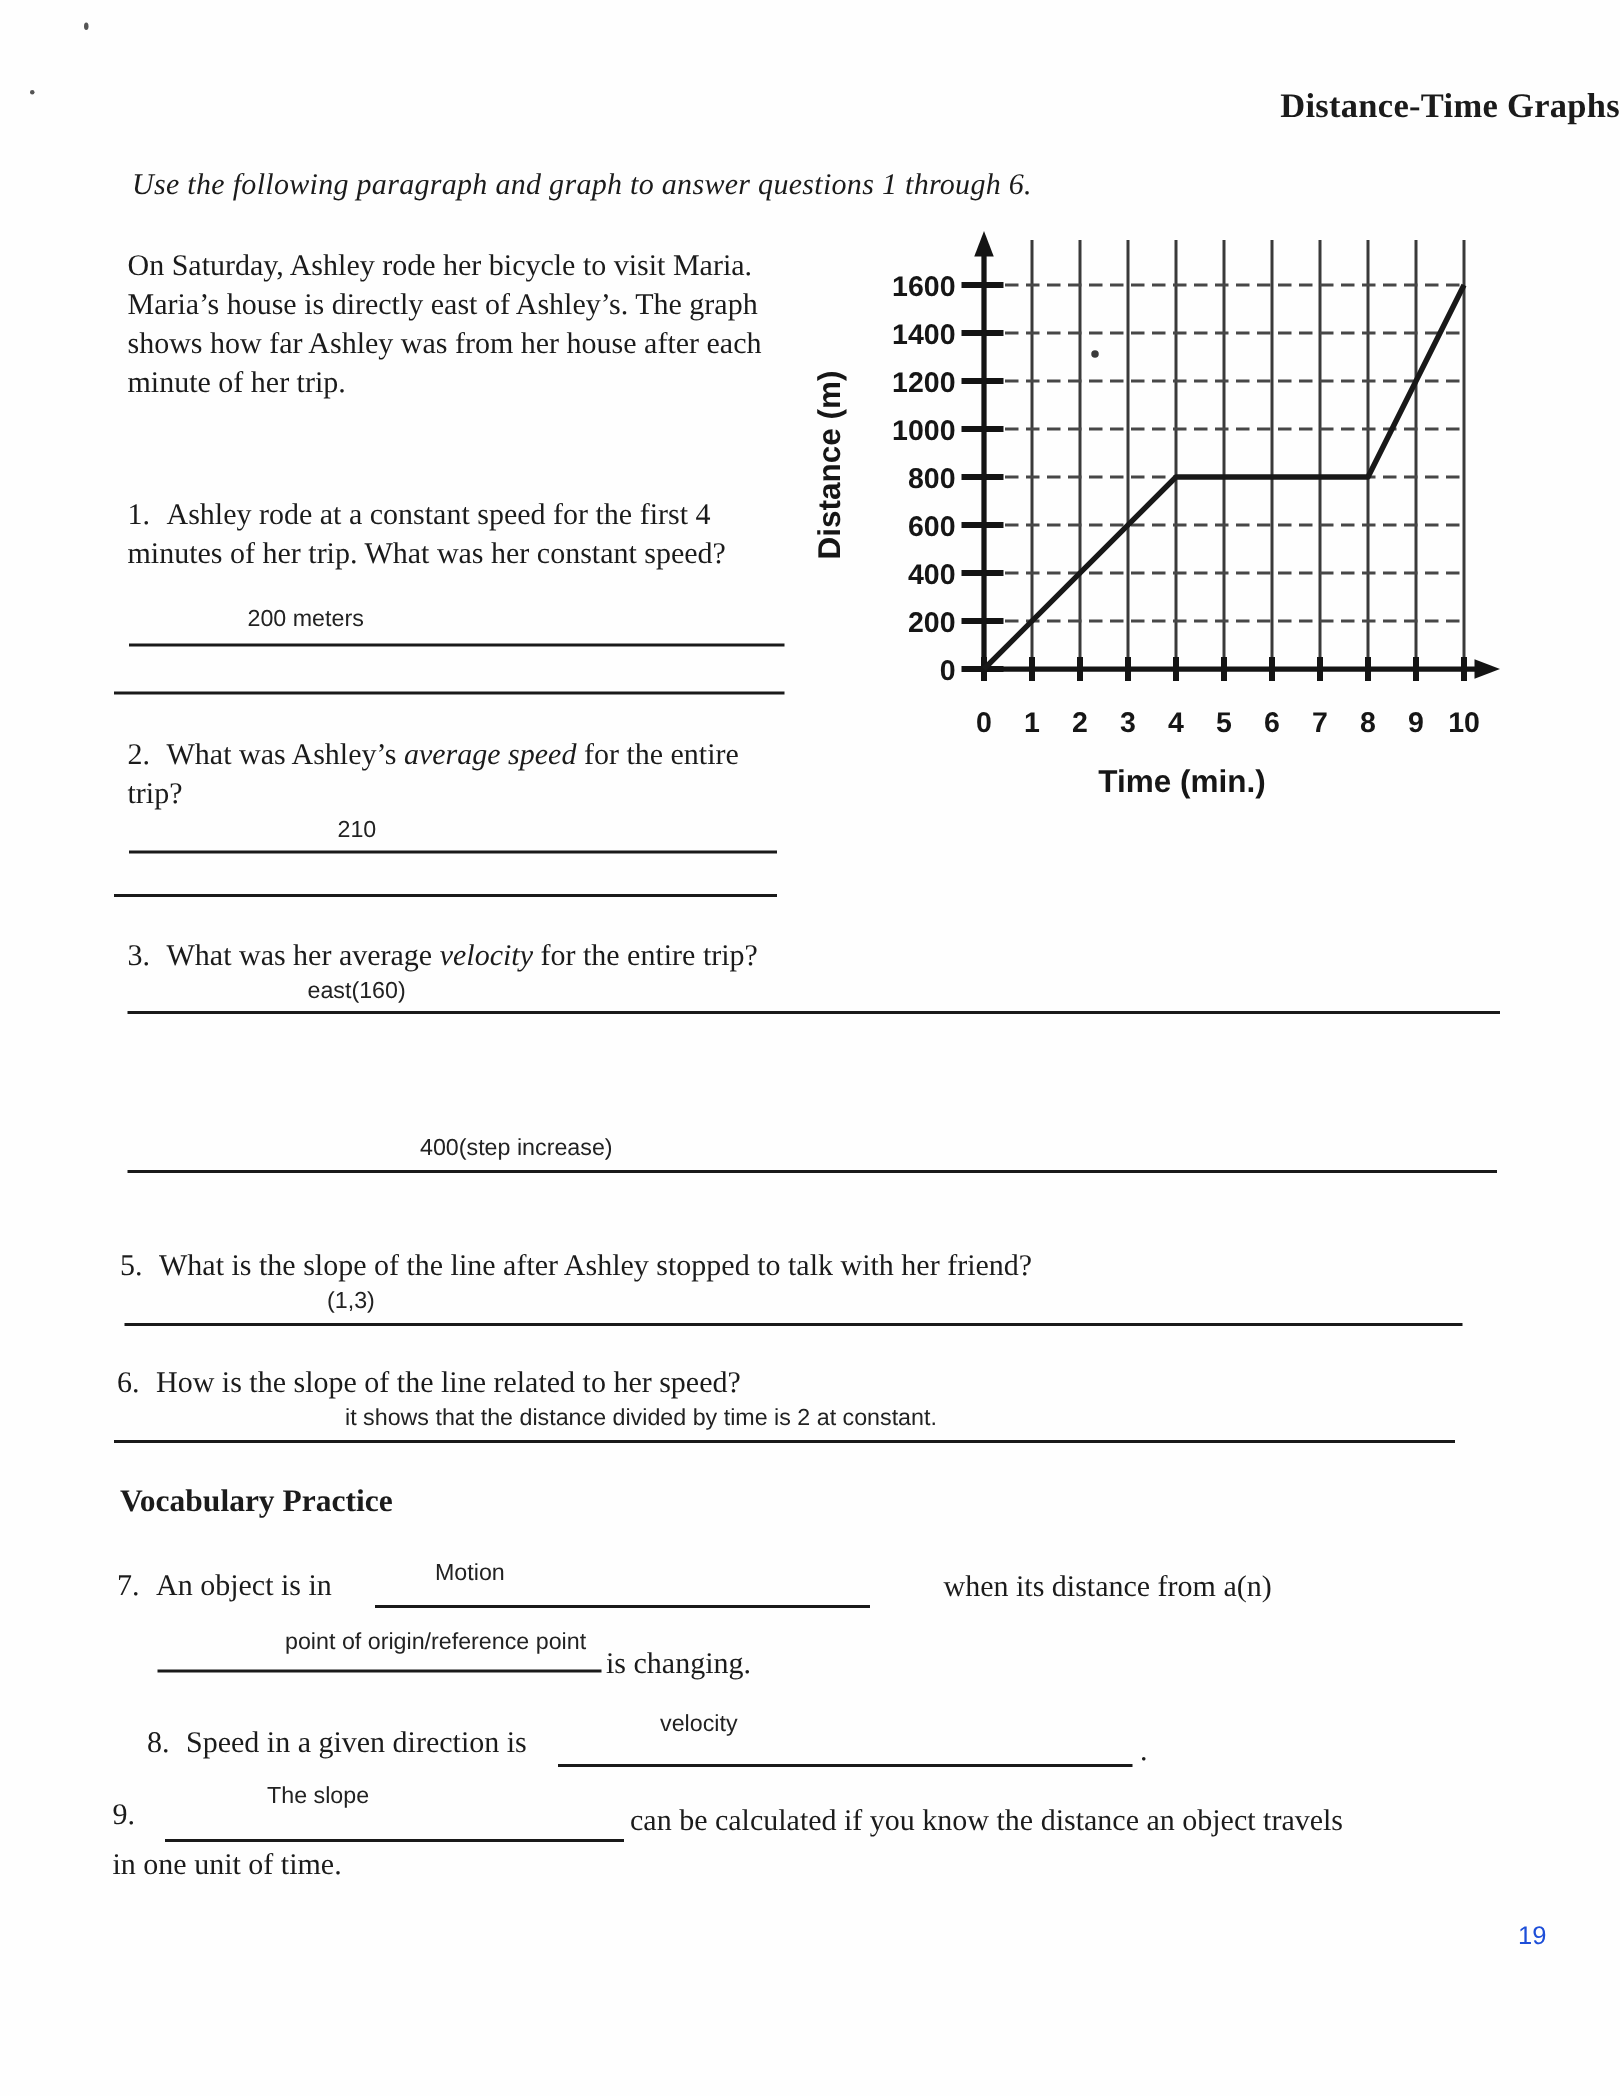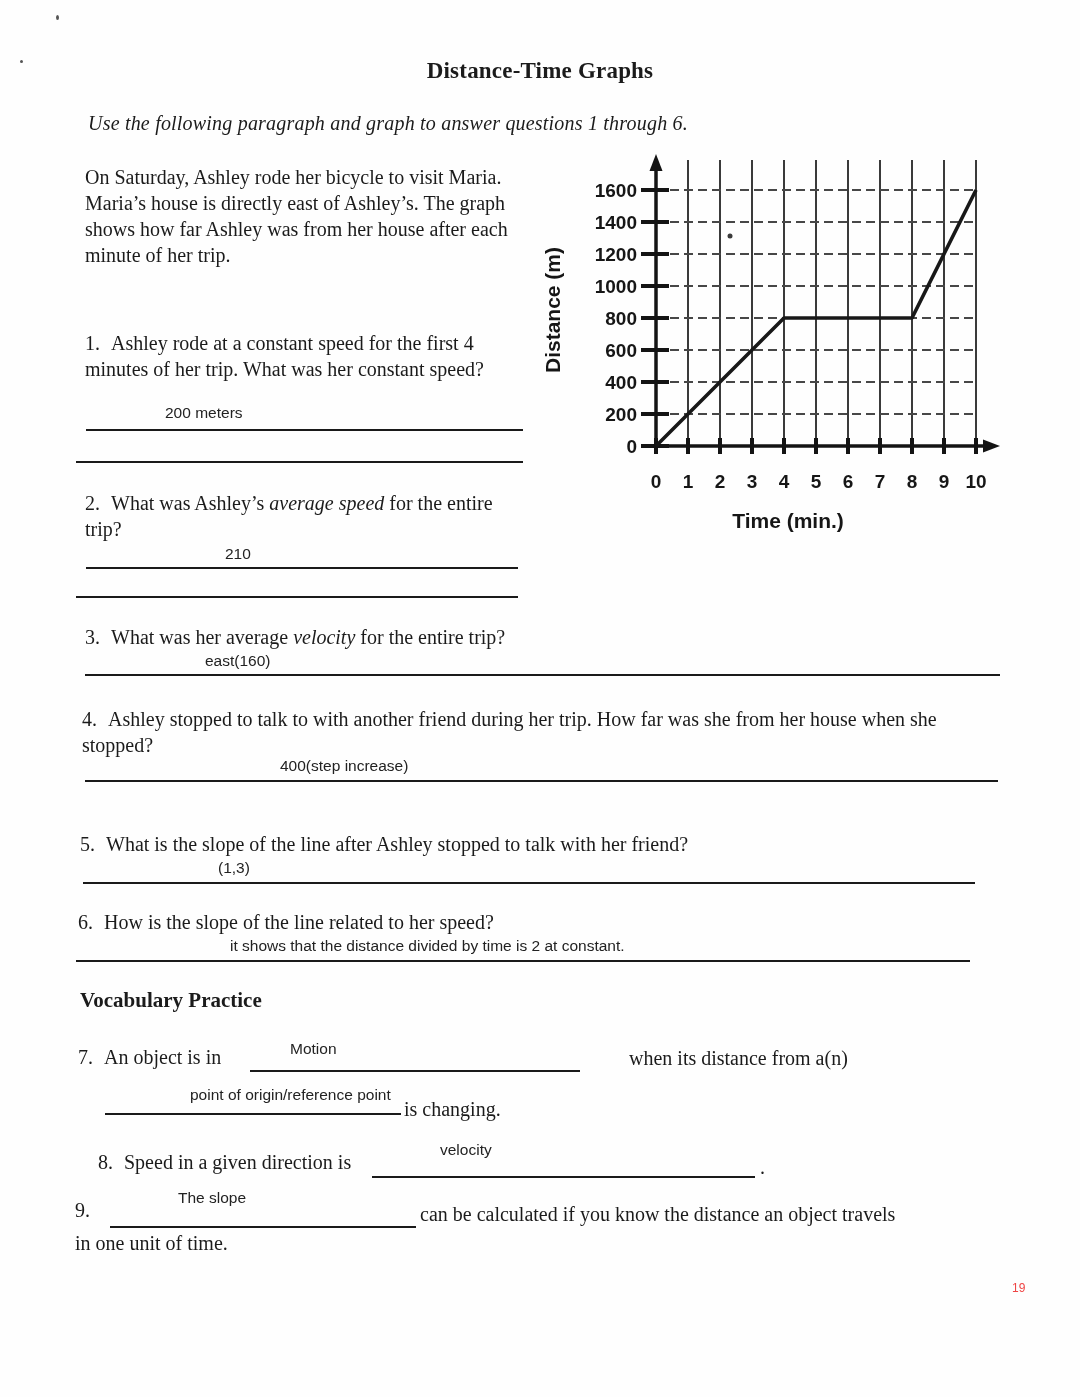--- a/index.html
+++ b/index.html
@@ -3,35 +3,35 @@
 <meta charset="utf-8">
 <style>
   html,body{margin:0;padding:0;background:#ffffff;}
   .page{
     position:relative;width:1080px;height:1397px;background:#fefefe;
     font-family:"Liberation Serif",serif;color:#1b1b1b;overflow:hidden;
   }
   .abs{position:absolute;}
   .title{
     font-weight:bold;font-size:23px;letter-spacing:.2px;
-    left:0;top:58px;width:1080px;text-align:center;
+    left:0;top:58px;width:1080px;text-align:right;
   }
   .instruction{
     font-style:italic;font-size:20px;left:88px;top:112px;width:760px;letter-spacing:.2px;
   }
   .para{font-size:20px;line-height:26px;left:85px;top:164px;width:452px;}
   .q{font-size:20px;line-height:26px;}
   .qnum{margin-right:11px;}
   .ans{
     font-family:"Liberation Sans",sans-serif;font-size:15.5px;color:#222;
     white-space:nowrap;
   }
   .line{border-top:2.5px solid #1a1a1a;height:0;}
   .vocab-head{font-weight:bold;font-size:21px;}
-  .pagenum{font-family:"Liberation Sans",sans-serif;font-size:12px;color:#ef4444;}
+  .pagenum{font-family:"Liberation Sans",sans-serif;font-size:17px;color:#1d4ed8;}
   .speck{position:absolute;background:#555;border-radius:50%;}
   .chart{position:absolute;left:540px;top:148px;}
   
   .grid-v{stroke:#3a3a3a;stroke-width:2;}
   .grid-h{stroke:#474747;stroke-width:2;stroke-dasharray:9 5;}
   .tick{stroke:#141414;stroke-width:4;}
   .axis{stroke:#141414;stroke-width:3.5;}
   .data-line{fill:none;stroke:#181818;stroke-width:3.6;stroke-linejoin:round;}
   .arrow{fill:#141414;}
   .lbl{font:bold 19px "Liberation Sans",sans-serif;fill:#161616;}
@@ -133,23 +133,20 @@
   <span class="abs ans" style="left:225px;top:545px;">210</span>
   <div class="abs line" style="left:86px;top:567px;width:432px;"></div>
   <div class="abs line" style="left:76px;top:596px;width:442px;"></div>
 
   <div class="abs q" style="left:85px;top:624px;width:620px;">
     <span class="qnum">3.</span><span>What was her average </span><i>velocity</i><span> for the entire trip?</span>
   </div>
   <span class="abs ans" style="left:205px;top:652px;">east(160)</span>
   <div class="abs line" style="left:85px;top:674px;width:915px;"></div>
 
-  <div class="abs q" style="left:82px;top:706px;width:928px;">
-    <span class="qnum">4.</span><span>Ashley stopped to talk to with another friend during her trip.  How far was she from her house when she stopped?</span>
-  </div>
   <span class="abs ans" style="left:280px;top:757px;text-align:right;">400(step increase)</span>
   <div class="abs line" style="left:85px;top:780px;width:913px;"></div>
 
   <div class="abs q" style="left:80px;top:831px;width:760px;">
     <span class="qnum">5.</span><span>What is the slope of the line after Ashley stopped to talk with her friend?</span>
   </div>
   <span class="abs ans" style="left:218px;top:859px;">(1,3)</span>
   <div class="abs line" style="left:83px;top:882px;width:892px;"></div>
 
   <div class="abs q" style="left:78px;top:909px;width:620px;">

